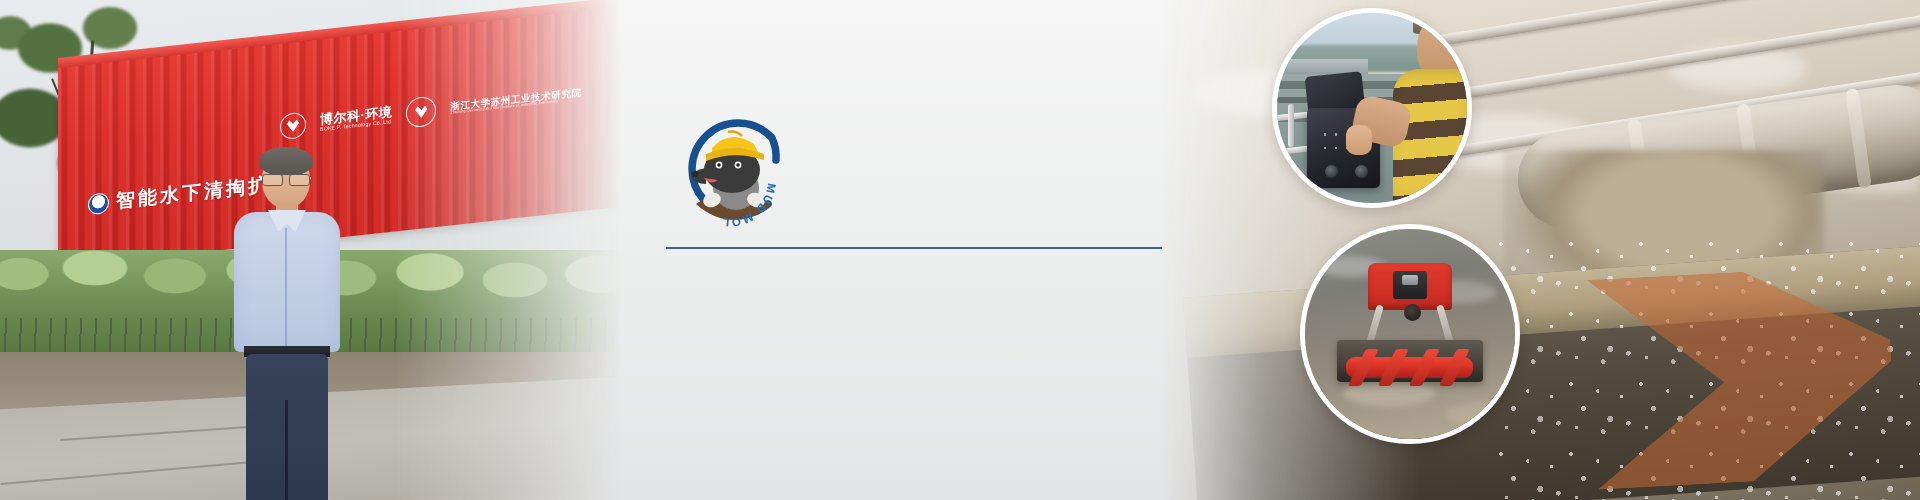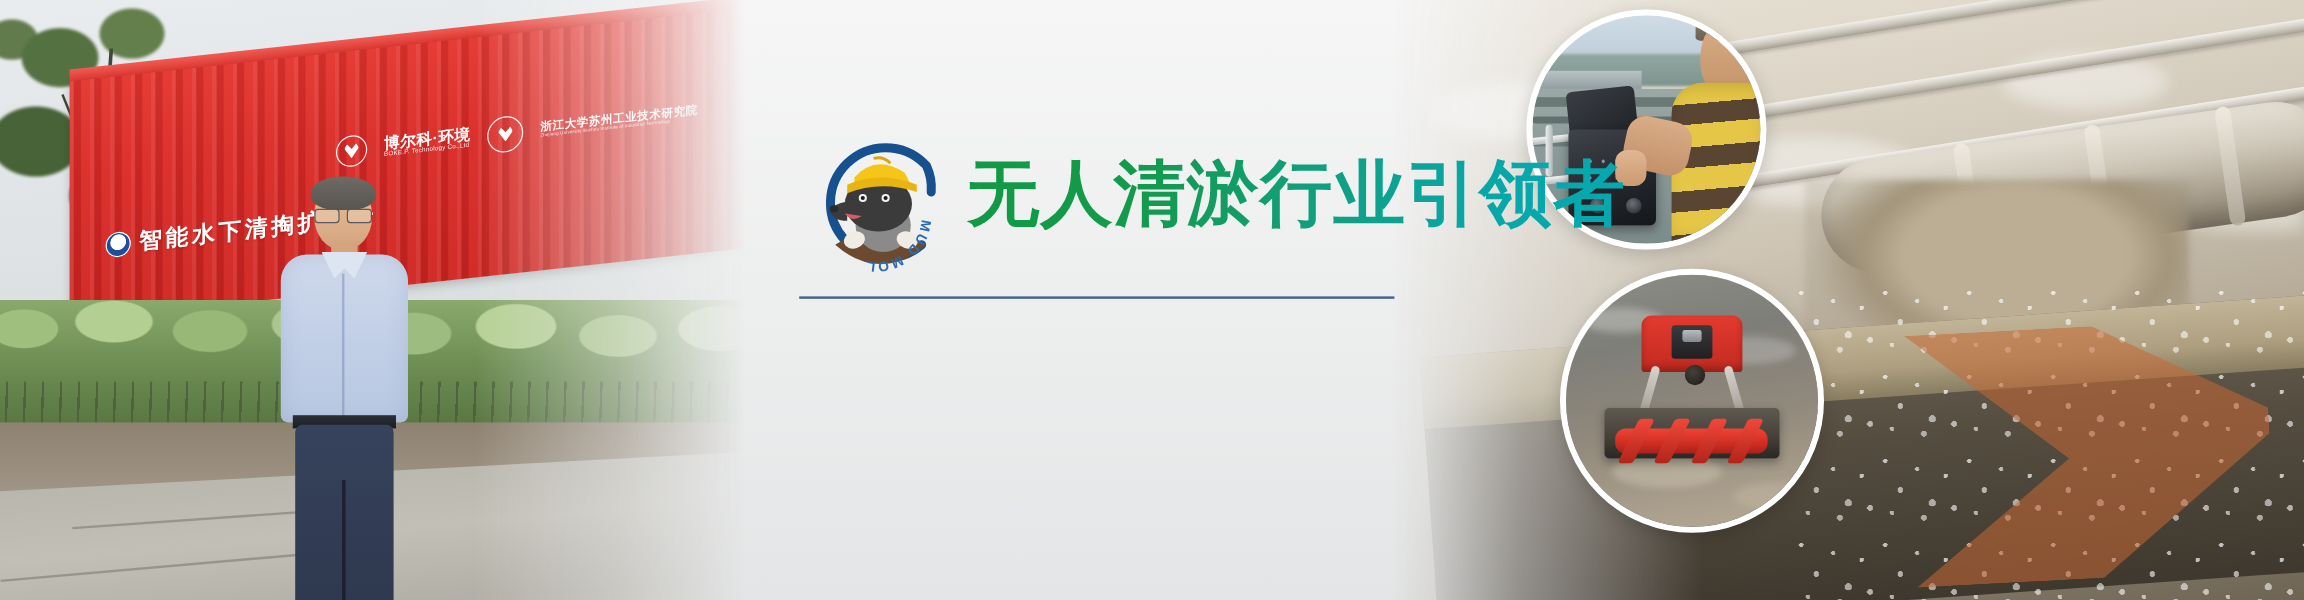--- a/index.html
+++ b/index.html
@@ -420,20 +420,17 @@
 
         <defs>
           <path id="arcText" d="M 96 72 A 38 38 0 0 1 52 110" fill="none"></path>
         </defs>
         <text font-family="Liberation Sans, sans-serif" font-size="11.5" font-weight="700" letter-spacing="1.6" fill="#2a6bb5">
           <textPath href="#arcText" startOffset="4%">MUD MOLE</textPath>
         </text>
       </svg>
     </div>
 
-    <div class="headline">
-      <span>无人清淤行业引领者</span>
-    </div>
 
     <div class="divider"></div>
   </div>
 
 </div>
 
 </body></html>

